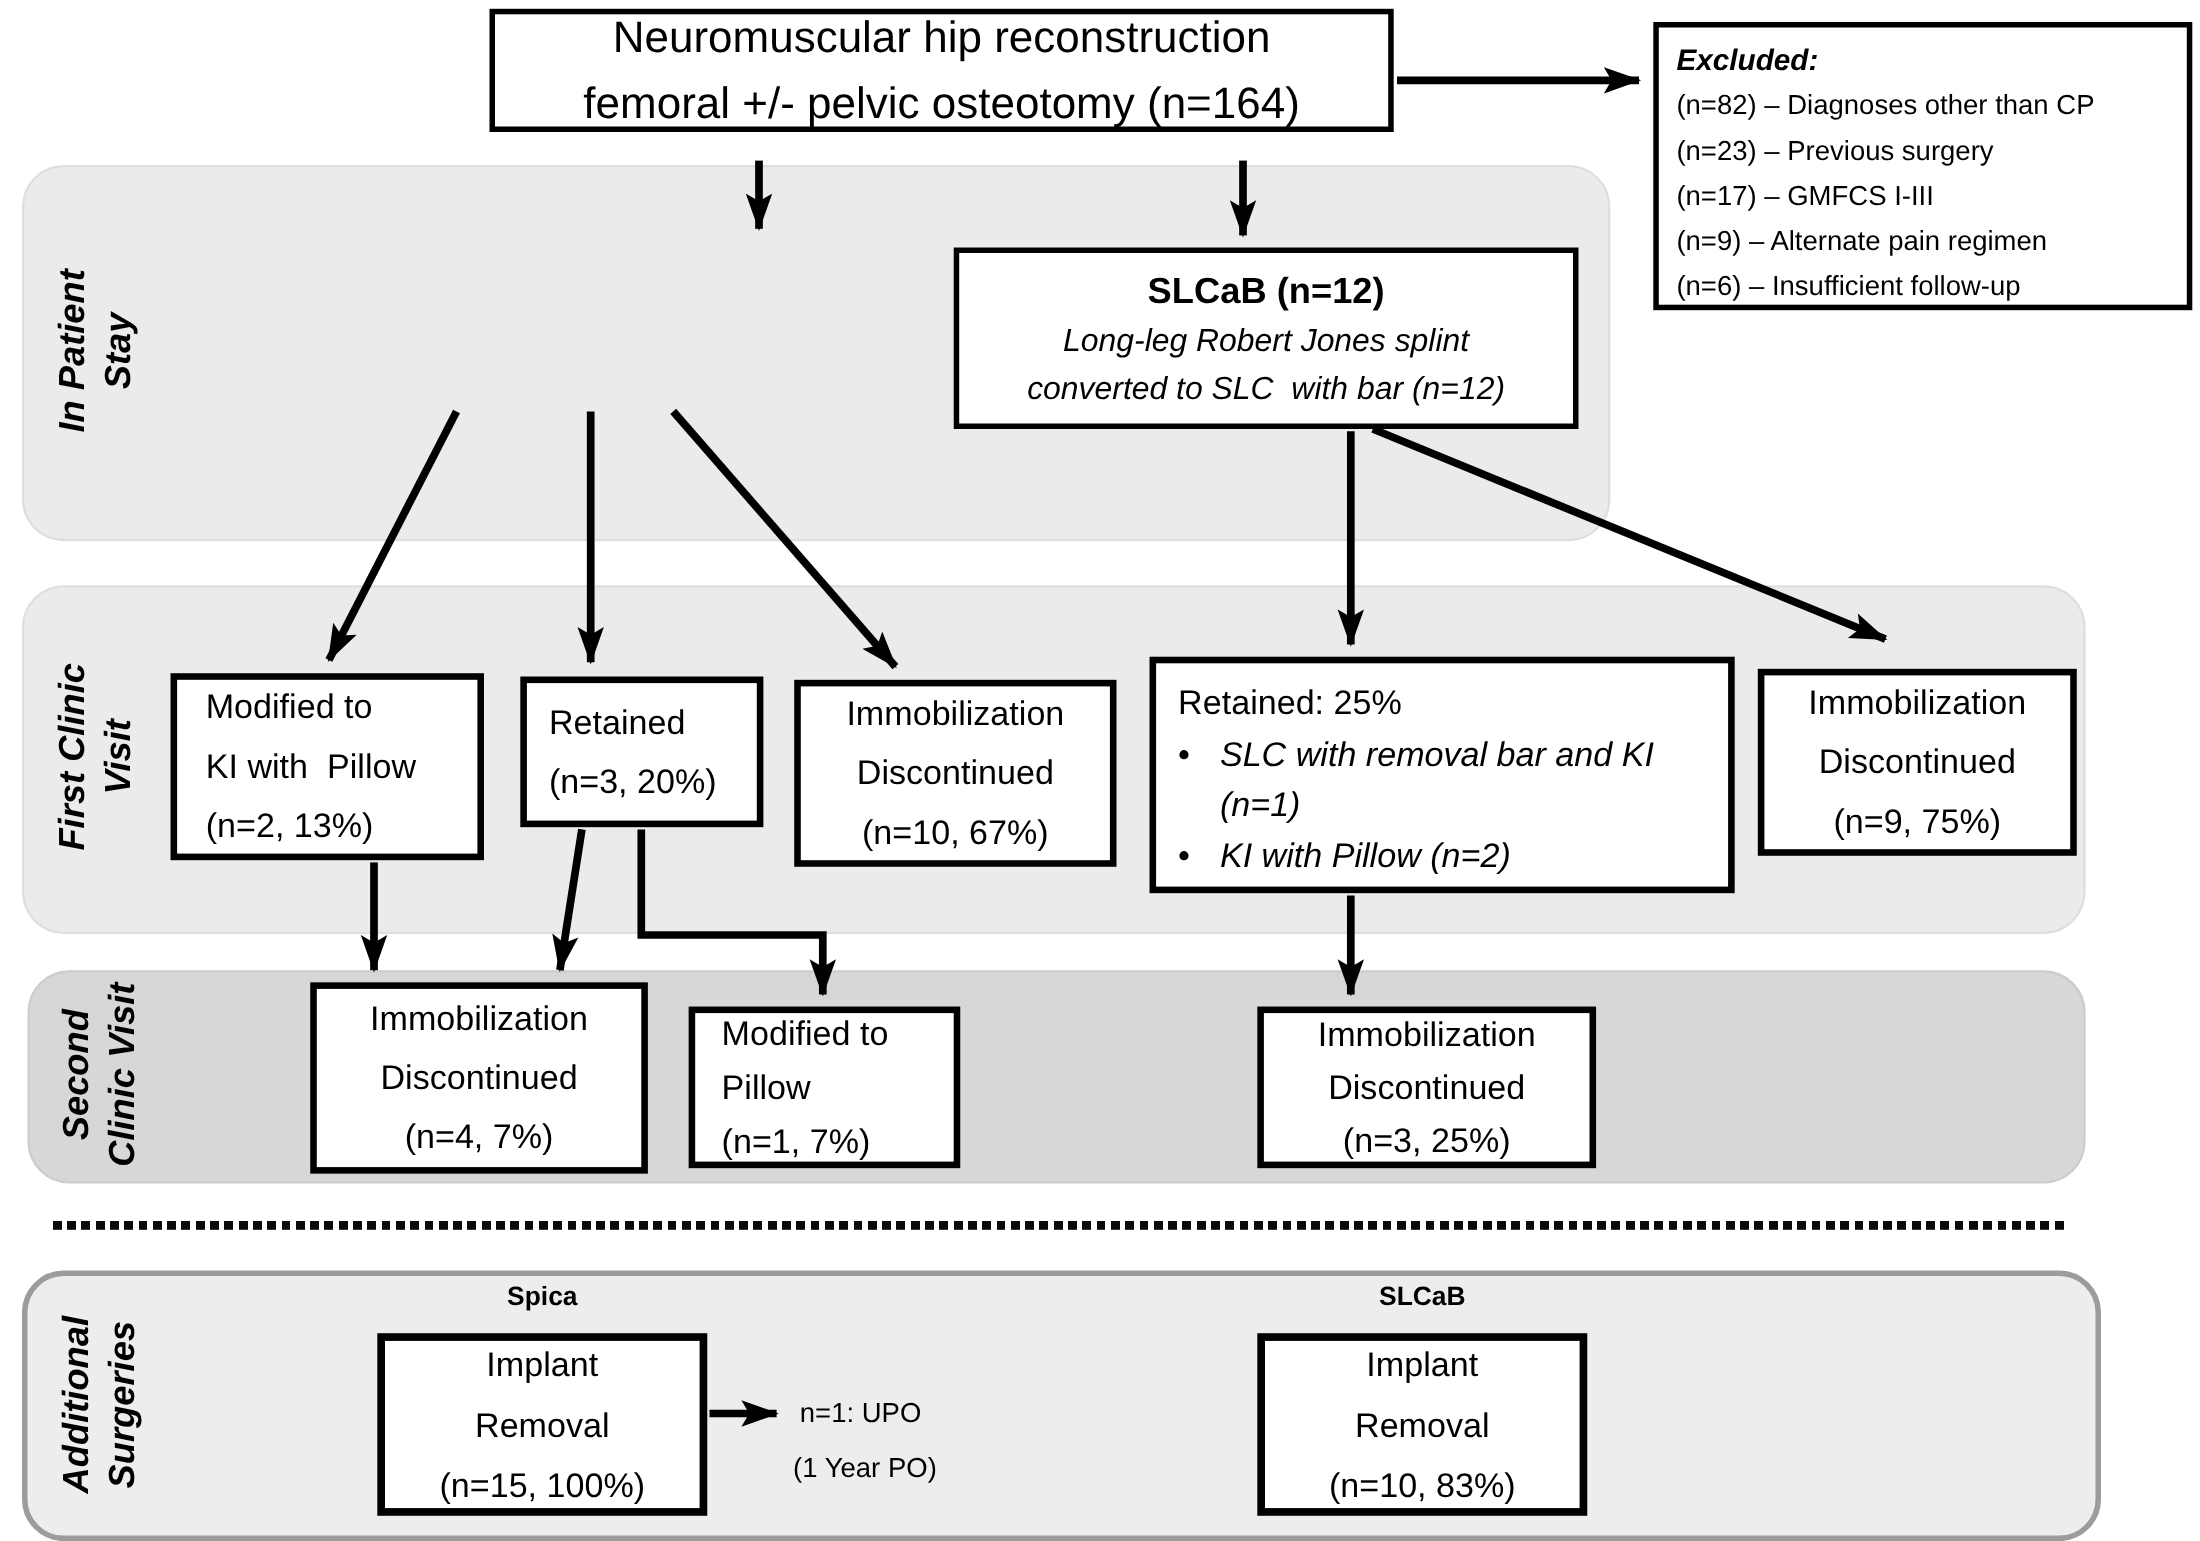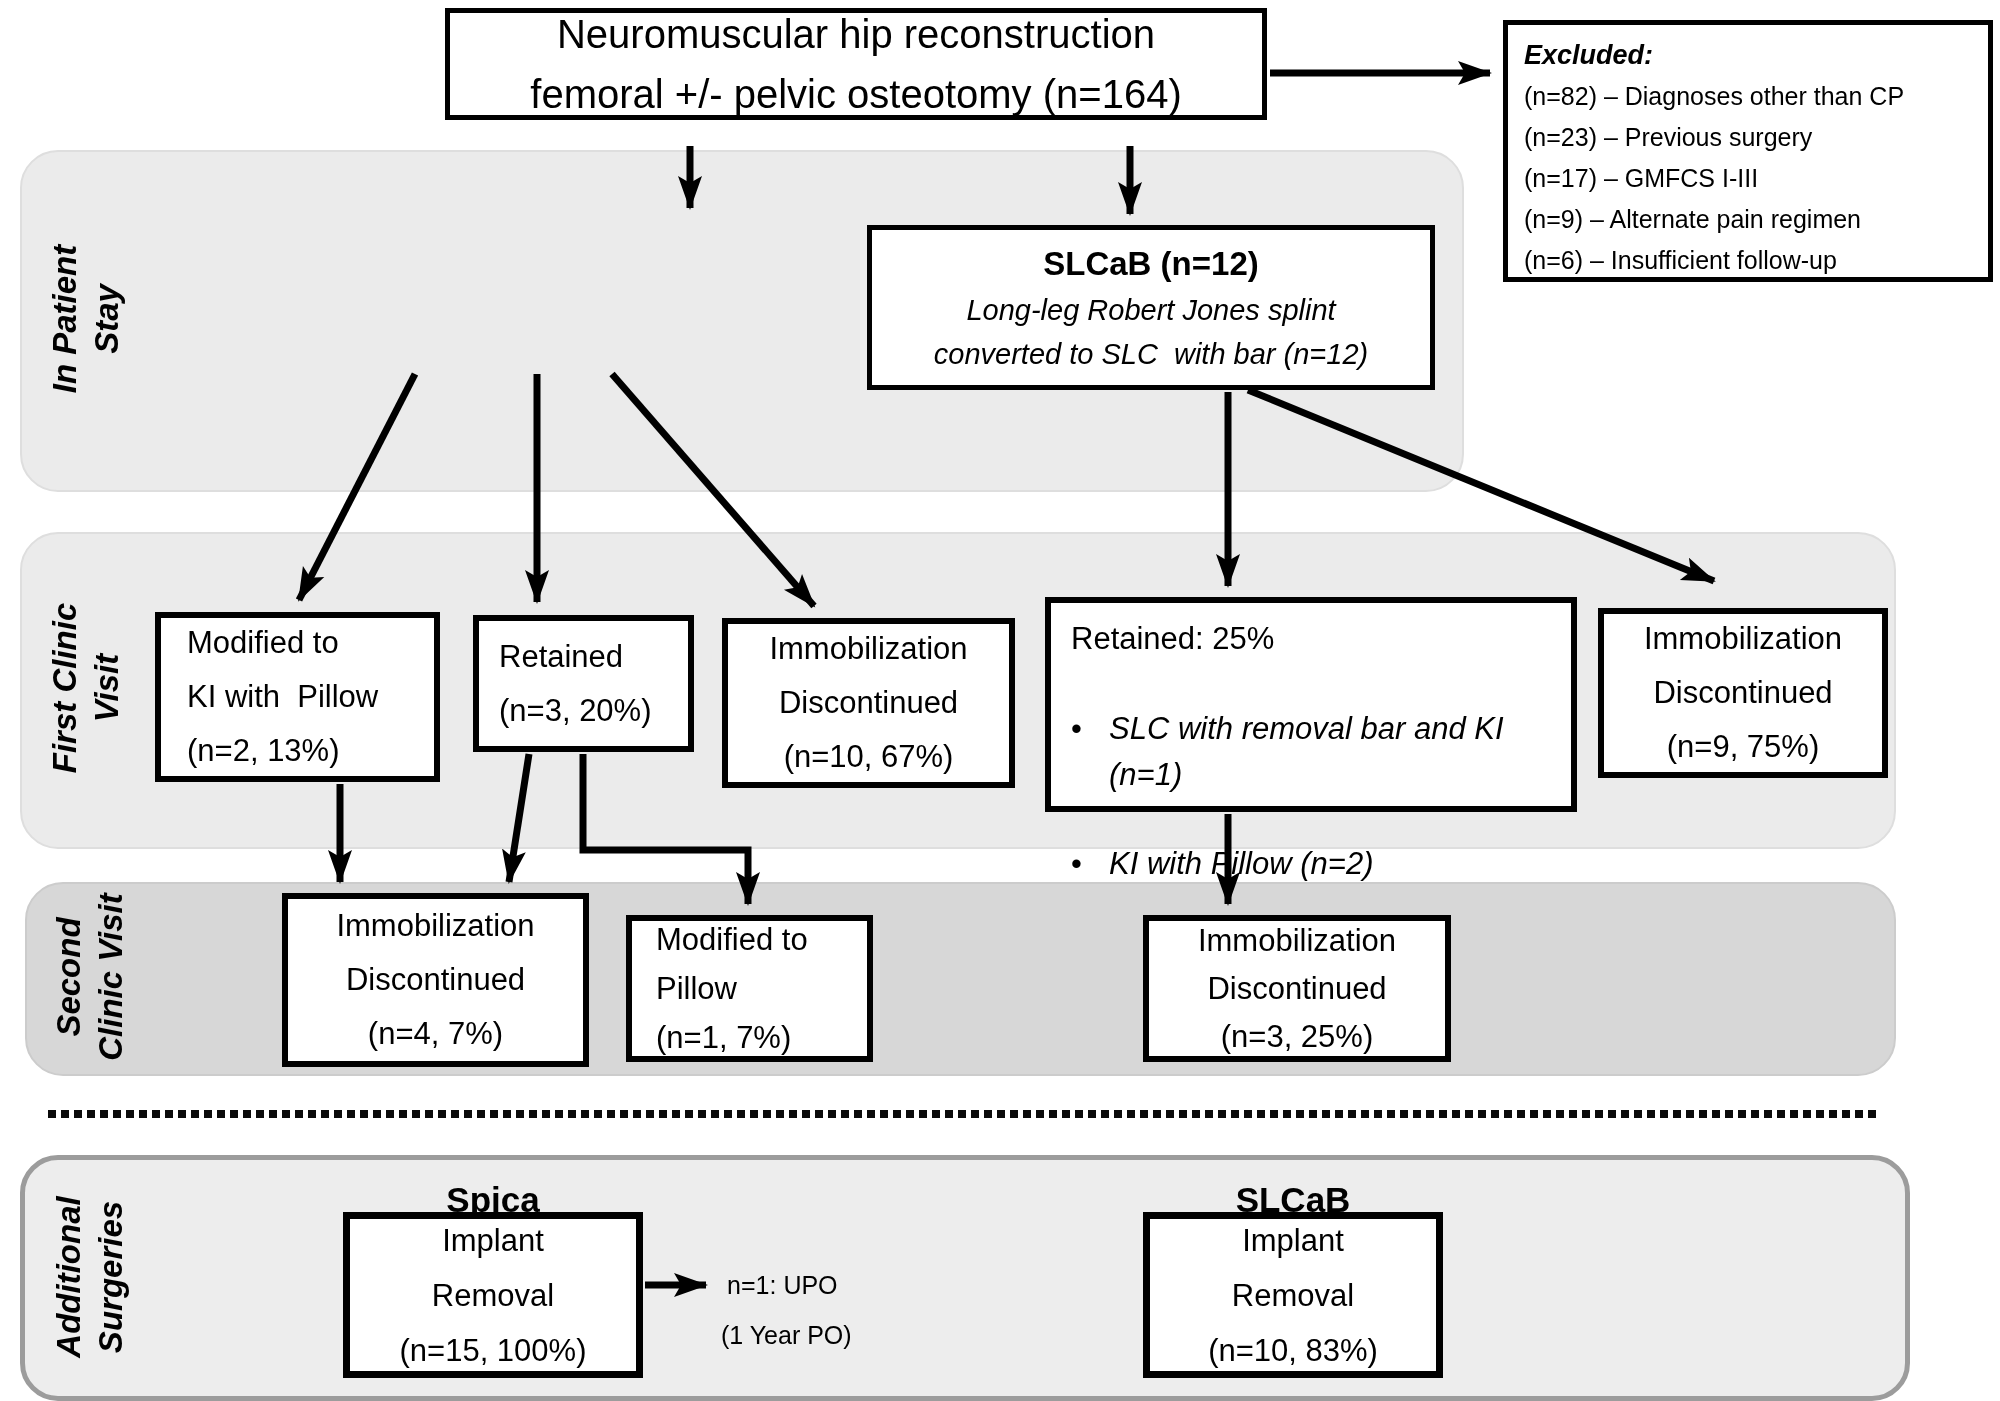--- a/index.html
+++ b/index.html
@@ -35,21 +35,21 @@
   }
   .excluded-title { font-weight:bold; font-style:italic; font-size:27px; }
   .group-box .title { font-weight:bold; font-size:33px; line-height:48px; }
   .group-box .sub { font-style:italic; font-size:29px; line-height:44px; }
   .retained-slcab {
     justify-content:flex-start; align-items:flex-start; text-align:left;
     padding:12px 12px 8px 20px; line-height:48px;
   }
   .bullet-row { display:flex; font-style:italic; line-height:46px; }
   .bmark { width:38px; flex:none; font-style:normal; }
-  .heading { position:absolute; font-weight:bold; font-size:35px; text-align:center;margin-top:15px; }
+  .heading { position:absolute; font-weight:bold; font-size:24px; text-align:center; }
   .upo-note { position:absolute; font-size:25px; line-height:50px; text-align:center; }
   .dotted-divider {
     position:absolute;
     background:repeating-linear-gradient(90deg,#0a0a0a 0 8px,transparent 8px 13px);
   }
   .arrows { position:absolute; left:0; top:0; pointer-events:none; }
 </style>
 </head>
 <body>
 
@@ -129,21 +129,21 @@
   </div>
   <div class="box left" style="left:473px; top:615px; width:221px; height:137px; padding-left:20px;">
     <div class="line">Retained</div>
     <div class="line">(n=3, 20%)</div>
   </div>
   <div class="box" style="left:722px; top:618px; width:293px; height:170px;">
     <div class="line">Immobilization</div>
     <div class="line">Discontinued</div>
     <div class="line">(n=10, 67%)</div>
   </div>
-  <div class="box retained-slcab" style="left:1045px; top:597px; width:532px; height:215px;gap:43px;">
+  <div class="box retained-slcab" style="left:1045px; top:597px; width:532px; height:215px;">
     <div class="line">Retained: 25%</div>
     <div class="bullet-row">
       <span class="bmark">•</span>
       <div>
         <div class="line">SLC with removal bar and KI</div>
         <div class="line">(n=1)</div>
       </div>
     </div>
     <div class="bullet-row">
       <span class="bmark">•</span>

